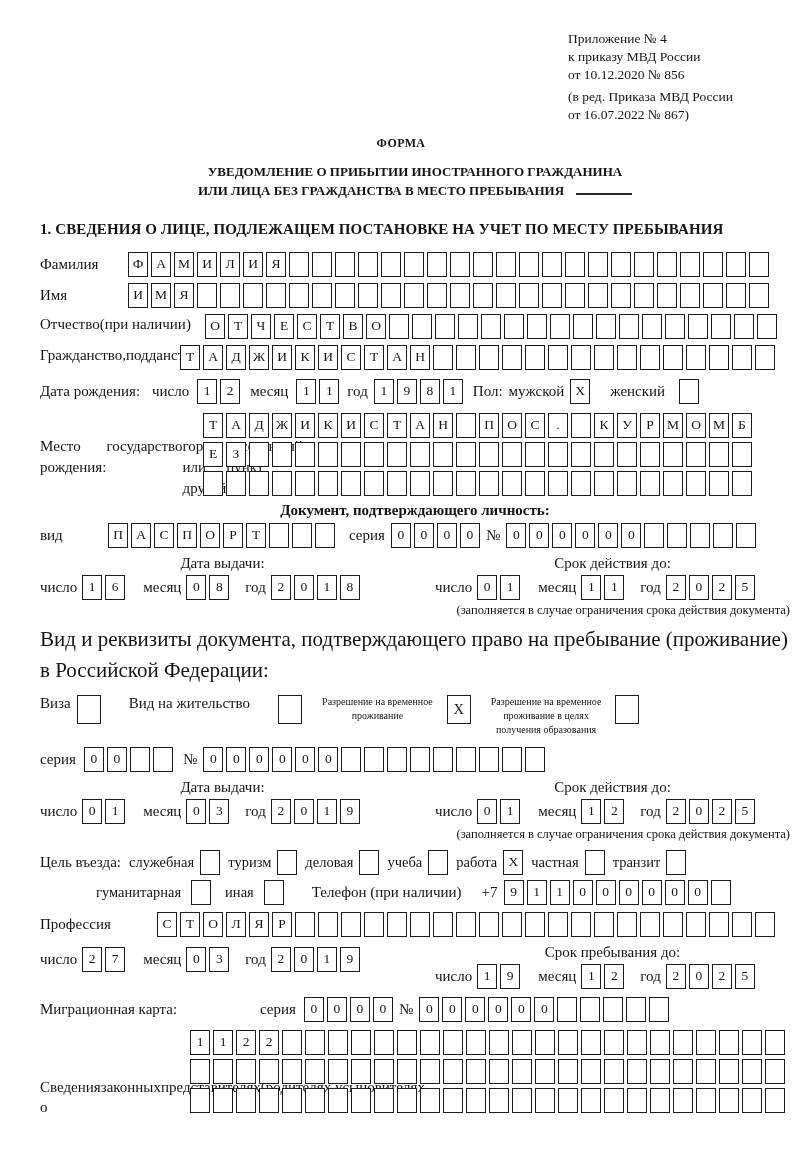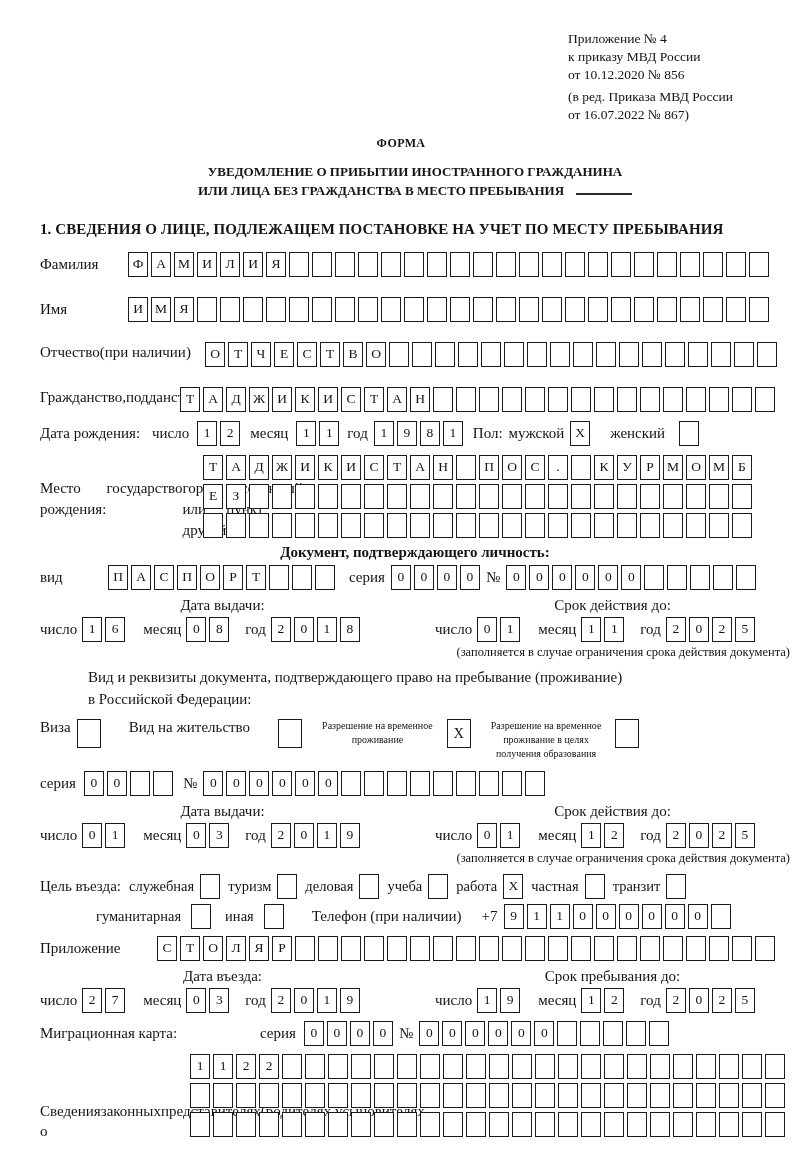--- a/index.html
+++ b/index.html
@@ -6,21 +6,21 @@
   body{width:800px;height:1163px;font-family:"Liberation Serif","DejaVu Serif",serif;color:#141414;}
   .page{box-sizing:border-box;width:800px;height:1163px;padding:30px 10px 14px 40px;overflow:hidden;position:relative;}
 
   .appendix{margin-left:auto;width:222px;font-size:13.5px;line-height:1.32;}
   .edition{margin-top:5px;}
   .forma{text-align:center;padding-right:28px;font-weight:bold;font-size:12px;margin-top:12px;letter-spacing:.4px;}
   .title{text-align:center;font-weight:bold;font-size:13px;line-height:1.45;margin-top:12px;}
   .blank{display:inline-block;width:56px;border-bottom:2.5px solid #2a2a2a;margin-left:12px;}
   .sec-head{font-weight:bold;font-size:15px;margin-top:20px;white-space:nowrap;letter-spacing:.1px;}
 
-  .row{display:flex;align-items:center;margin-top:20px;}
+  .row{display:flex;align-items:center;margin-top:6px;}
   .row.top{align-items:flex-start;}
   .lbl{font-size:15px;flex:0 0 auto;}
   .sm{font-size:14.5px;}
   .cells{display:flex;gap:3px;flex-wrap:nowrap;flex:0 0 auto;}
   .cell{box-sizing:border-box;flex:0 0 auto;width:20px;height:25px;border:1.6px solid #1c1c1c;display:flex;align-items:center;justify-content:center;font-size:13.5px;background:#fff;}
   .cell.big{width:24px;height:29px;font-size:14.5px;}
 
   .w88{width:88px}.w112{width:112px}.w117{width:117px}.w140{width:140px}
   .w150{width:150px}.w163{width:163px}.w165{width:165px}.w192{width:192px}.w68{width:68px}
   .lbl-stack{display:flex;font-size:15px;line-height:1.35;flex:0 0 auto;}
@@ -28,21 +28,21 @@
   .gap14{width:14px;flex:0 0 auto}.gap20{width:20px;flex:0 0 auto}.gap28{width:28px;flex:0 0 auto}
 
   .center-head{font-weight:bold;font-size:15px;text-align:center;margin-top:8px;}
   .dp{display:flex;margin-top:7px;}
   .dp-left{width:365px;flex:0 0 auto;}
   .dp-right{width:355px;flex:0 0 auto;margin-left:30px;}
   .dp-head{font-size:15px;text-align:center;}
   .dp-row{display:flex;align-items:center;margin-top:3px;gap:5px;}
   .dp-note{font-size:12.5px;text-align:right;margin-top:3px;white-space:nowrap;}
 
-  .para{font-size:15px;margin-top:10px;line-height:1.5;margin-left:48px;}
+  .para{font-size:21px;margin-top:10px;line-height:1.5;}
   .res-opts{display:flex;align-items:flex-start;margin-top:8px;}
   .opt-c{text-align:center;font-size:10px;line-height:1.4;}
 
   .twocol{display:flex;align-items:flex-end;margin-top:6px;}
   .stack-rows .cells{margin-bottom:4px;}
   .rep-labels{line-height:1.28;}
 </style>
 </head>
 <body>
 
@@ -592,21 +592,21 @@
         <span class="cell">0</span>
         <span class="cell">0</span>
         <span class="cell">0</span>
         <span class="cell">0</span>
         <span class="cell">0</span>
         <span class="cell"></span>
       </span>
   </div>
 
   <div class="row" style="margin-top:7px;">
-    <span class="lbl w117">Приложение</span>
+    <span class="lbl w117">Профессия</span>
     <span class="cells">
         <span class="cell">С</span>
         <span class="cell">Т</span>
         <span class="cell">О</span>
         <span class="cell">Л</span>
         <span class="cell">Я</span>
         <span class="cell">Р</span>
         <span class="cell"></span>
         <span class="cell"></span>
         <span class="cell"></span>
@@ -626,21 +626,20 @@
         <span class="cell"></span>
         <span class="cell"></span>
         <span class="cell"></span>
         <span class="cell"></span>
         <span class="cell"></span>
       </span>
   </div>
 
   <div class="dp">
     <div class="dp-left">
-      <div class="dp-head">Дата въезда:</div>
       <div class="dp-row">
         <span class="lbl">число</span>
         <span class="cells">
             <span class="cell">2</span>
             <span class="cell">7</span>
           </span>
         <span class="gap8"></span>
         <span class="lbl">месяц</span>
         <span class="cells">
             <span class="cell">0</span>

